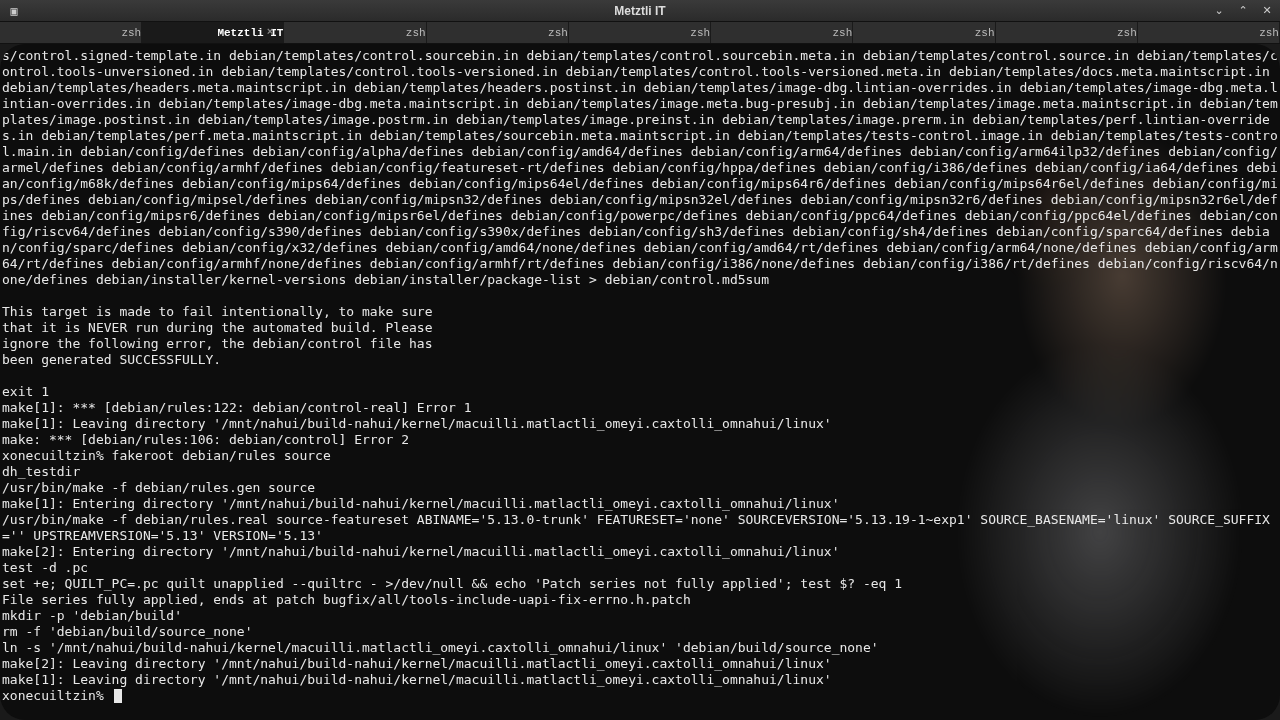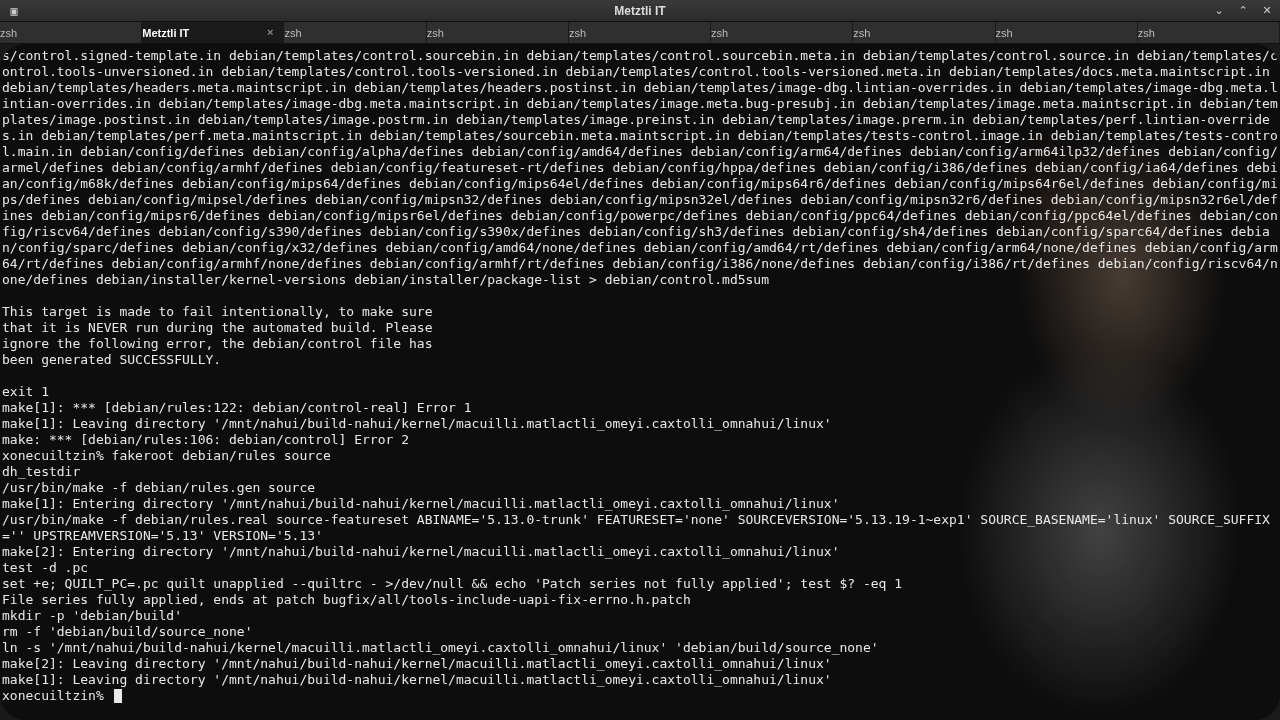--- a/index.html
+++ b/index.html
@@ -32,24 +32,24 @@
     color: #ccc; font-size: 11px; cursor: pointer; font-family: sans-serif;
   }
   .tabbar {
     height: 22px;
     background: #2f2f2f;
     display: flex;
     border-bottom: 1px solid #111;
   }
   .tab {
     flex: 1;
-    display: flex; align-items: center; justify-content: flex-start;
+    display: flex; align-items: center; justify-content: flex-end;
     border-right: 1px solid #1a1a1a;
     font-size: 11px; color: #bbb;
-    font-family: Liberation Sans, sans-serif;
+    font-family: Liberation Mono, monospace;
     position: relative;
     cursor: pointer;
   }
   .tab.active {
     background: #1a1a1a;
     color: #fff; font-weight: bold;
   }
   .tab .close-x {
     position: absolute; right: 10px; top: 4px;
     font-size: 11px; color: #888;

